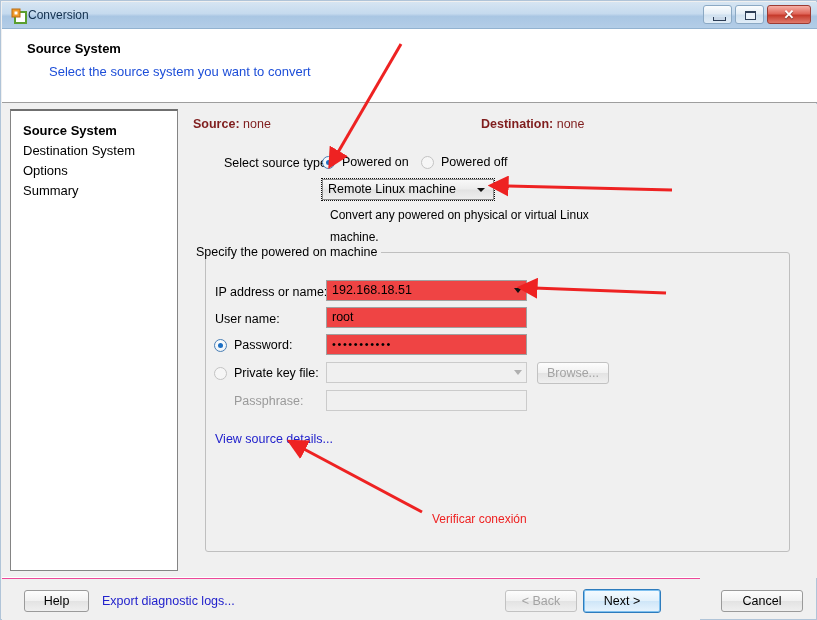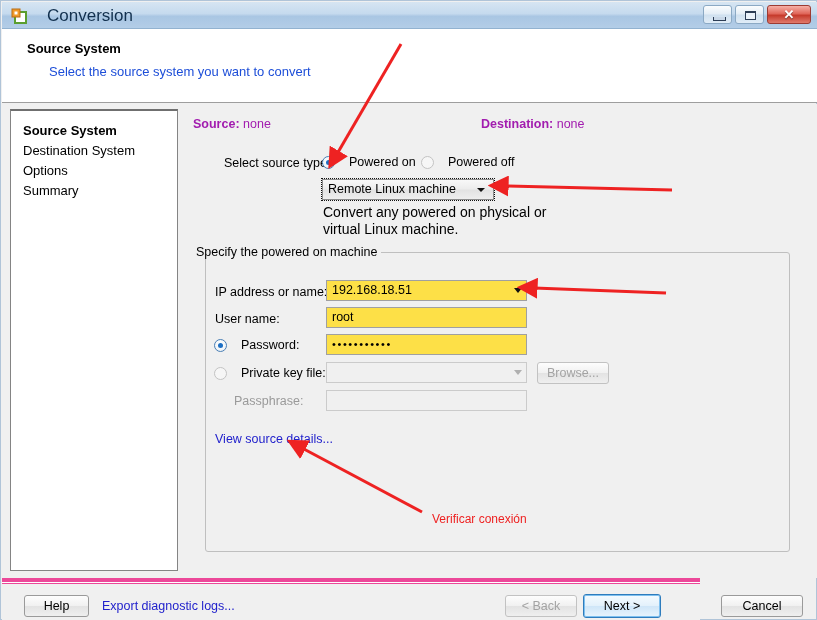--- a/index.html
+++ b/index.html
@@ -29,22 +29,22 @@
     position: absolute;
     left: 1px; top: 1px; width: 815px; height: 27px;
     background: linear-gradient(to bottom, #d6e5f2 0%, #c5daee 45%, #a9c6e3 55%, #b3cde7 100%);
     border-bottom: 1px solid #92b2d0;
     box-sizing: border-box;
   }
   .title-icon {
     position: absolute; left: 9px; top: 6px; width: 16px; height: 16px;
   }
   .title-text {
-    position: absolute; left: 45px; top: 5px;
-    font-size: 17px; color: #12304e;
+    position: absolute; left: 26px; top: 5px;
+    font-size: 12px; color: #12304e;
     line-height: 17px;
     white-space: nowrap;
   }
   .winbtns { position: absolute; right: 6px; top: 3px; display: flex; gap: 3px; }
   .winbtn {
     width: 29px; height: 19px;
     border: 1px solid #8ba9c4;
     border-radius: 3px;
     background: linear-gradient(to bottom, #fbfdfe 0%, #e3edf6 48%, #cfe0ef 52%, #e0ecf7 100%);
     position: relative;
@@ -106,35 +106,35 @@
     position: absolute; left: 12px;
     font-size: 13px; color: #000000; white-space: nowrap;
   }
   .side-item.current { font-weight: bold; }
 
   .content {
     position: absolute; left: 180px; top: 0px; width: 635px; height: 474px;
   }
   .src-label, .dst-label {
     position: absolute; top: 13px;
-    font-size: 12.5px; color: #a21caf; white-space: nowrap;
+    font-size: 12.5px; color: #7f1d1d; white-space: nowrap;
   }
   .src-label { left: 11px; }
   .dst-label { left: 299px; }
   .bold { font-weight: bold; }
 
   .sel-type-label {
     position: absolute; left: 42px; top: 52px;
     font-size: 12.5px; color: #000;
   }
 
   
   .radio-wrap {
     position: absolute;
-    display: flex; align-items: center; gap: 14px;
+    display: flex; align-items: center; gap: 7px;
     font-size: 12.5px; color: #000; white-space: nowrap;
   }
   .radio {
     width: 13px; height: 13px; border-radius: 50%;
     border: 1px solid #9a9a9a;
     background: radial-gradient(circle at 50% 38%, #ffffff 0%, #f2f6f9 60%, #dfe7ee 100%);
     box-sizing: border-box; position: relative; flex: 0 0 auto;
   }
   .radio.checked { border-color: #4a7fb5; }
   .radio.checked::after {
@@ -158,22 +158,22 @@
     font-size: 12.5px; color: #000; white-space: nowrap;
   }
   .tri-down {
     position: absolute; right: 8px; top: 8px;
     width: 0; height: 0;
     border-left: 4px solid transparent;
     border-right: 4px solid transparent;
     border-top: 4px solid #111;
   }
   .srctype-desc {
-    position: absolute; left: 141px; top: 100px;
-    font-size: 14px; color: #000; line-height: 17px; width: 260px;
+    position: absolute; left: 148px; top: 100px;
+    font-size: 12px; color: #000; line-height: 22px; width: 260px;
   }
 
   
   .groupbox {
     position: absolute; left: 23px; top: 148px; width: 585px; height: 300px;
     border: 1px solid #bfbfbf;
     border-radius: 3px;
     background: transparent;
     box-sizing: border-box;
   }
@@ -185,21 +185,21 @@
 
   .fld-label {
     position: absolute;
     font-size: 12.5px; color: #000; white-space: nowrap;
   }
   .fld-label.muted { color: #9a9a9a; }
 
   .textbox {
     position: absolute; height: 21px;
     border: 1px solid #a0a0a0;
-    background: #fde047;
+    background: #ef4444;
     box-sizing: border-box;
   }
   .textbox .tval {
     position: absolute; left: 5px; top: 2px;
     font-size: 12.5px; color: #000; white-space: nowrap;
   }
   .textbox.disabled {
     border-color: #cbcbcb;
     background: #f0f0f0;
   }
@@ -238,21 +238,21 @@
     position: absolute;
     font-size: 12.5px; color: #2222cc;
     white-space: nowrap; cursor: pointer;
   }
 
   
   .footer {
     position: absolute;
     left: 1px; top: 577px; width: 698px; height: 42px;
     background: #f0f0f0;
-    border-top: 6px solid #ec4899;
+    border-top: 1px solid #ec4899;
     box-sizing: border-box;
   }
   .footer::before {
     content: ""; position: absolute; left: 0; top: -2px; width: 100%; height: 1px;
     background: #ffffff;
   }
 
   
   .anno-layer {
     position: absolute; left: 0; top: 0; width: 817px; height: 620px;

